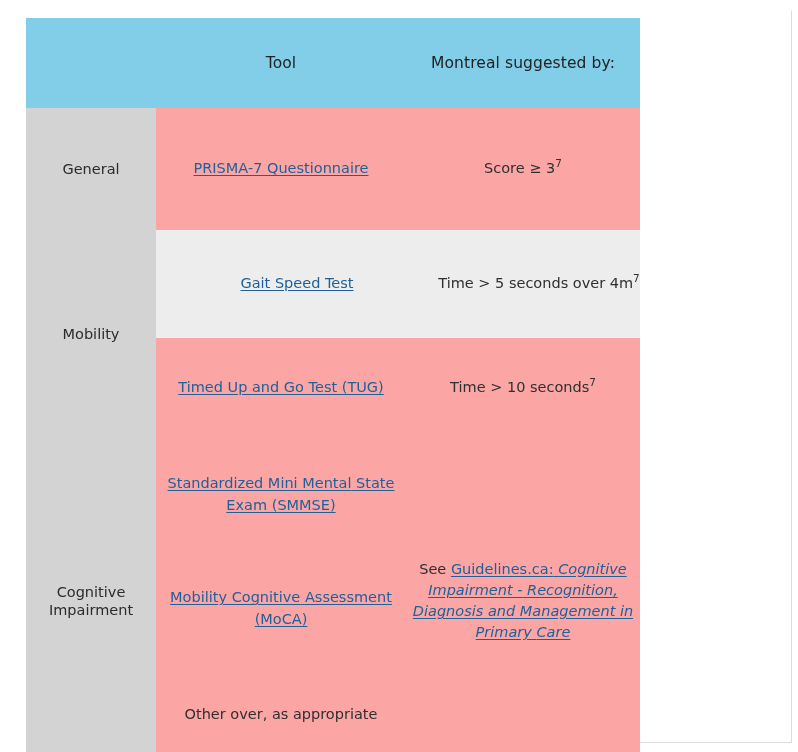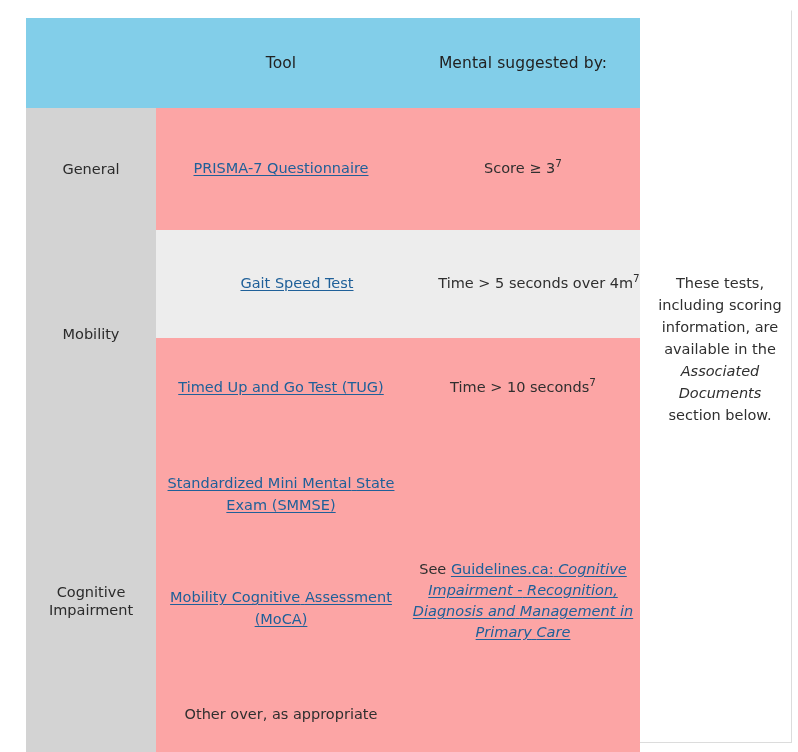--- a/index.html
+++ b/index.html
@@ -136,21 +136,21 @@
     <colgroup>
       <col class="col-cat">
       <col class="col-tool">
       <col class="col-frail">
     </colgroup>
     <tbody>
 
       <tr>
         <th class="hdr-cell"></th>
         <th class="hdr-cell">Tool</th>
-        <th class="hdr-cell">Mental suggested by:</th>
+        <th class="hdr-cell">Montreal suggested by:</th>
       </tr>
 
       <tr class="h-general">
         <td class="cat-cell" rowspan="1">General</td>
         <td class="body-cell pad-tool row-div-tool">
           <a class="lnk" href="#">PRISMA-7 Questionnaire</a>
         </td>
         <td class="body-cell pad-frail row-div-full">
           <span>Score ≥ 3</span><sup>7</sup>
         </td>
@@ -193,17 +193,14 @@
         </td>
       </tr>
 
       <tr class="h-other">
         <td class="body-cell pad-tool">Other over, as appropriate</td>
       </tr>
 
     </tbody>
   </table>
 
-  <div class="note-col">
-    <span>These tests, including scoring information, are available in the </span><em>Associated Documents</em><span> section below.</span>
-  </div>
 
 </div>
 
 </body></html>

